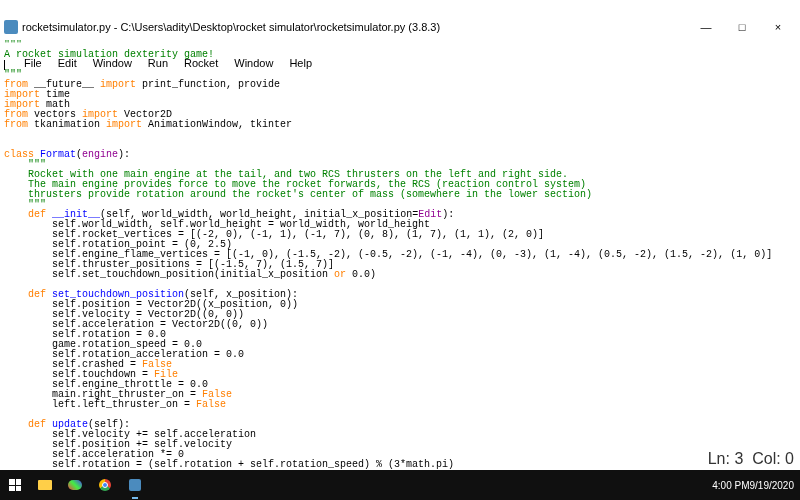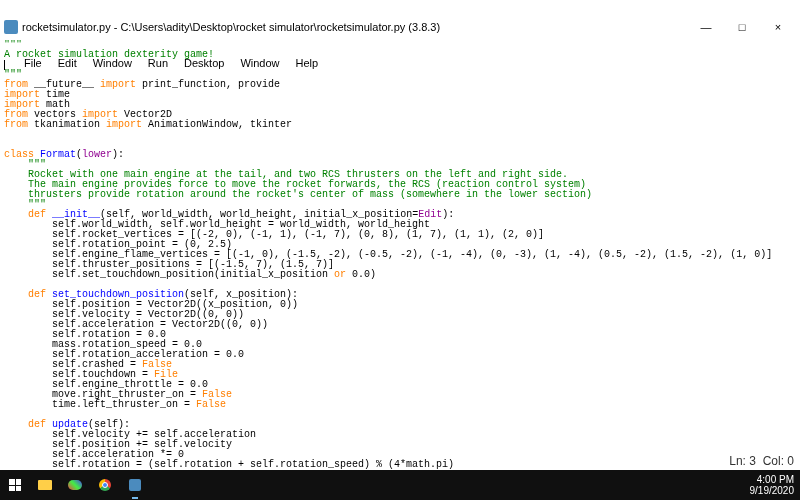--- a/index.html
+++ b/index.html
@@ -3,27 +3,27 @@
 <meta charset="utf-8">
 <style>
   html,body{margin:0;padding:0;font-family:"Consolas","Courier New",monospace;font-size:10px;background:#fff;color:#000;overflow:hidden}
   .titlebar{height:22px;background:#fff;display:flex;align-items:center;padding:16px 4px;font-family:"Segoe UI",sans-serif;font-size:11px;color:#000}
   .titlebar .icon{width:14px;height:14px;background:#4b8bbe;margin-right:4px;display:inline-block;border-radius:2px}
   .titlebar .spacer{flex:1}
   .winbtn{width:36px;height:22px;display:flex;align-items:center;justify-content:center;font-size:11px;color:#000}
   .menubar{height:18px;display:flex;align-items:center;padding:0 16px;font-family:"Segoe UI",sans-serif;font-size:11px;gap:0}
   .menuitem{padding:2px 8px}
   .editor{position:absolute;top:40px;left:0;right:0;bottom:30px;overflow:auto;padding:0 4px;white-space:pre;line-height:1.0}
-  .status{position:absolute;right:6px;bottom:32px;font-family:"Segoe UI",sans-serif;font-size:12px;color:#333;background:#fff}
+  .status{position:absolute;right:6px;bottom:32px;font-family:"Segoe UI",sans-serif;font-size:16px;color:#333;background:#fff}
   .taskbar{position:absolute;bottom:0;left:0;right:0;height:30px;background:#101010;display:flex;align-items:center;color:#fff;font-family:"Segoe UI",sans-serif;font-size:10px}
   .tb-item{width:30px;height:30px;display:flex;align-items:center;justify-content:center;position:relative}
   .tb-item .dot{position:absolute;bottom:1px;width:6px;height:2px;background:#76b9ed}
   .tb-spacer{flex:1}
   .tb-right{display:flex;align-items:center;padding:0 6px;line-height:1.1;text-align:right;gap:6px}
-  .tb-clock{display:flex;flex-direction:column;align-items:flex-end}
+  .tb-clock{display:flex;align-items:flex-end}
   
   .s-str{color:#008000}
   .s-kw{color:#ff7f00}
   .s-bi{color:#900090}
   .s-nm{color:#0000ff}
   .s-val{color:#ff7f00}
   .cursor{display:inline-block;width:1px;height:10px;background:#000;vertical-align:text-bottom}
   
   .ic-win{width:12px;height:12px;display:grid;grid-template:repeat(2,1fr)/repeat(2,1fr);gap:1px}
   .ic-win span{background:#fff}
@@ -43,68 +43,68 @@
   <div class="winbtn">—</div>
   <div class="winbtn">□</div>
   <div class="winbtn close">×</div>
 </div>
 
 <div class="menubar">
   <div class="menuitem">File</div>
   <div class="menuitem">Edit</div>
   <div class="menuitem">Window</div>
   <div class="menuitem">Run</div>
-  <div class="menuitem">Desktop</div>
+  <div class="menuitem">Rocket</div>
   <div class="menuitem">Window</div>
   <div class="menuitem">Help</div>
 </div>
 
 <div class="editor"><span class="s-str">"""</span>
 <span class="s-str">A rocket simulation dexterity game!</span>
 <span class="cursor"></span>
 <span class="s-str">"""</span>
 <span class="s-kw">from</span> <span>__future__</span> <span class="s-kw">import</span> <span>print_function, provide</span>
 <span class="s-kw">import</span> <span>time</span>
 <span class="s-kw">import</span> <span>math</span>
 <span class="s-kw">from</span> <span>vectors</span> <span class="s-kw">import</span> <span>Vector2D</span>
 <span class="s-kw">from</span> <span>tkanimation</span> <span class="s-kw">import</span> <span>AnimationWindow, tkinter</span>
 
 
-<span class="s-kw">class</span> <span class="s-nm">Format</span>(<span class="s-bi">lower</span>):
+<span class="s-kw">class</span> <span class="s-nm">Format</span>(<span class="s-bi">engine</span>):
     <span class="s-str">"""</span>
 <span class="s-str">    </span><span class="s-str">Rocket with one main engine at the tail, and two RCS thrusters on the left and right side.</span>
 <span class="s-str">    </span><span class="s-str">The main engine provides force to move the rocket forwards, the RCS (reaction control system)</span>
 <span class="s-str">    </span><span class="s-str">thrusters provide rotation around the rocket's center of mass (somewhere in the lower section)</span>
 <span class="s-str">    </span><span class="s-str">"""</span>
     <span class="s-kw">def</span> <span class="s-nm">__init__</span>(<span>self</span><span>, world_width, world_height, initial_x_position=</span><span class="s-bi">Edit</span>):
         <span>self.world_width, self.world_height = world_width, world_height</span>
         <span>self.rocket_vertices = [(-2, 0), (-1, 1), (-1, 7), (0, 8), (1, 7), (1, 1), (2, 0)]</span>
         <span>self.rotation_point = (0, 2.5)</span>
         <span>self.engine_flame_vertices = [(-1, 0), (-1.5, -2), (-0.5, -2), (-1, -4), (0, -3), (1, -4), (0.5, -2), (1.5, -2), (1, 0)]</span>
         <span>self.thruster_positions = [(-1.5, 7), (1.5, 7)]</span>
         <span>self.set_touchdown_position(initial_x_position </span><span class="s-kw">or</span><span> 0.0)</span>
 
     <span class="s-kw">def</span> <span class="s-nm">set_touchdown_position</span><span>(self, x_position):</span>
         <span>self.position = Vector2D((x_position, 0))</span>
         <span>self.velocity = Vector2D((0, 0))</span>
         <span>self.acceleration = Vector2D((0, 0))</span>
         <span>self.rotation = 0.0</span>
-        <span>mass.rotation_speed = 0.0</span>
+        <span>game.rotation_speed = 0.0</span>
         <span>self.rotation_acceleration = 0.0</span>
         <span>self.crashed = </span><span class="s-val">False</span>
         <span>self.touchdown = </span><span class="s-val">File</span>
         <span>self.engine_throttle = 0.0</span>
-        <span>move.right_thruster_on = </span><span class="s-val">False</span>
-        <span>time.left_thruster_on = </span><span class="s-val">False</span>
+        <span>main.right_thruster_on = </span><span class="s-val">False</span>
+        <span>left.left_thruster_on = </span><span class="s-val">False</span>
 
     <span class="s-kw">def</span> <span class="s-nm">update</span><span>(self):</span>
         <span>self.velocity += self.acceleration</span>
         <span>self.position += self.velocity</span>
         <span>self.acceleration *= 0</span>
-        <span>self.rotation = (self.rotation + self.rotation_speed) % (4*math.pi)</span>
+        <span>self.rotation = (self.rotation + self.rotation_speed) % (3*math.pi)</span>
 </div>
 
 <div class="status">
   <span>Ln: 3</span>&nbsp;
   <span>Col: 0</span>
 </div>
 
 <div class="taskbar">
   <div class="tb-item">
       <div class="ic-win">

